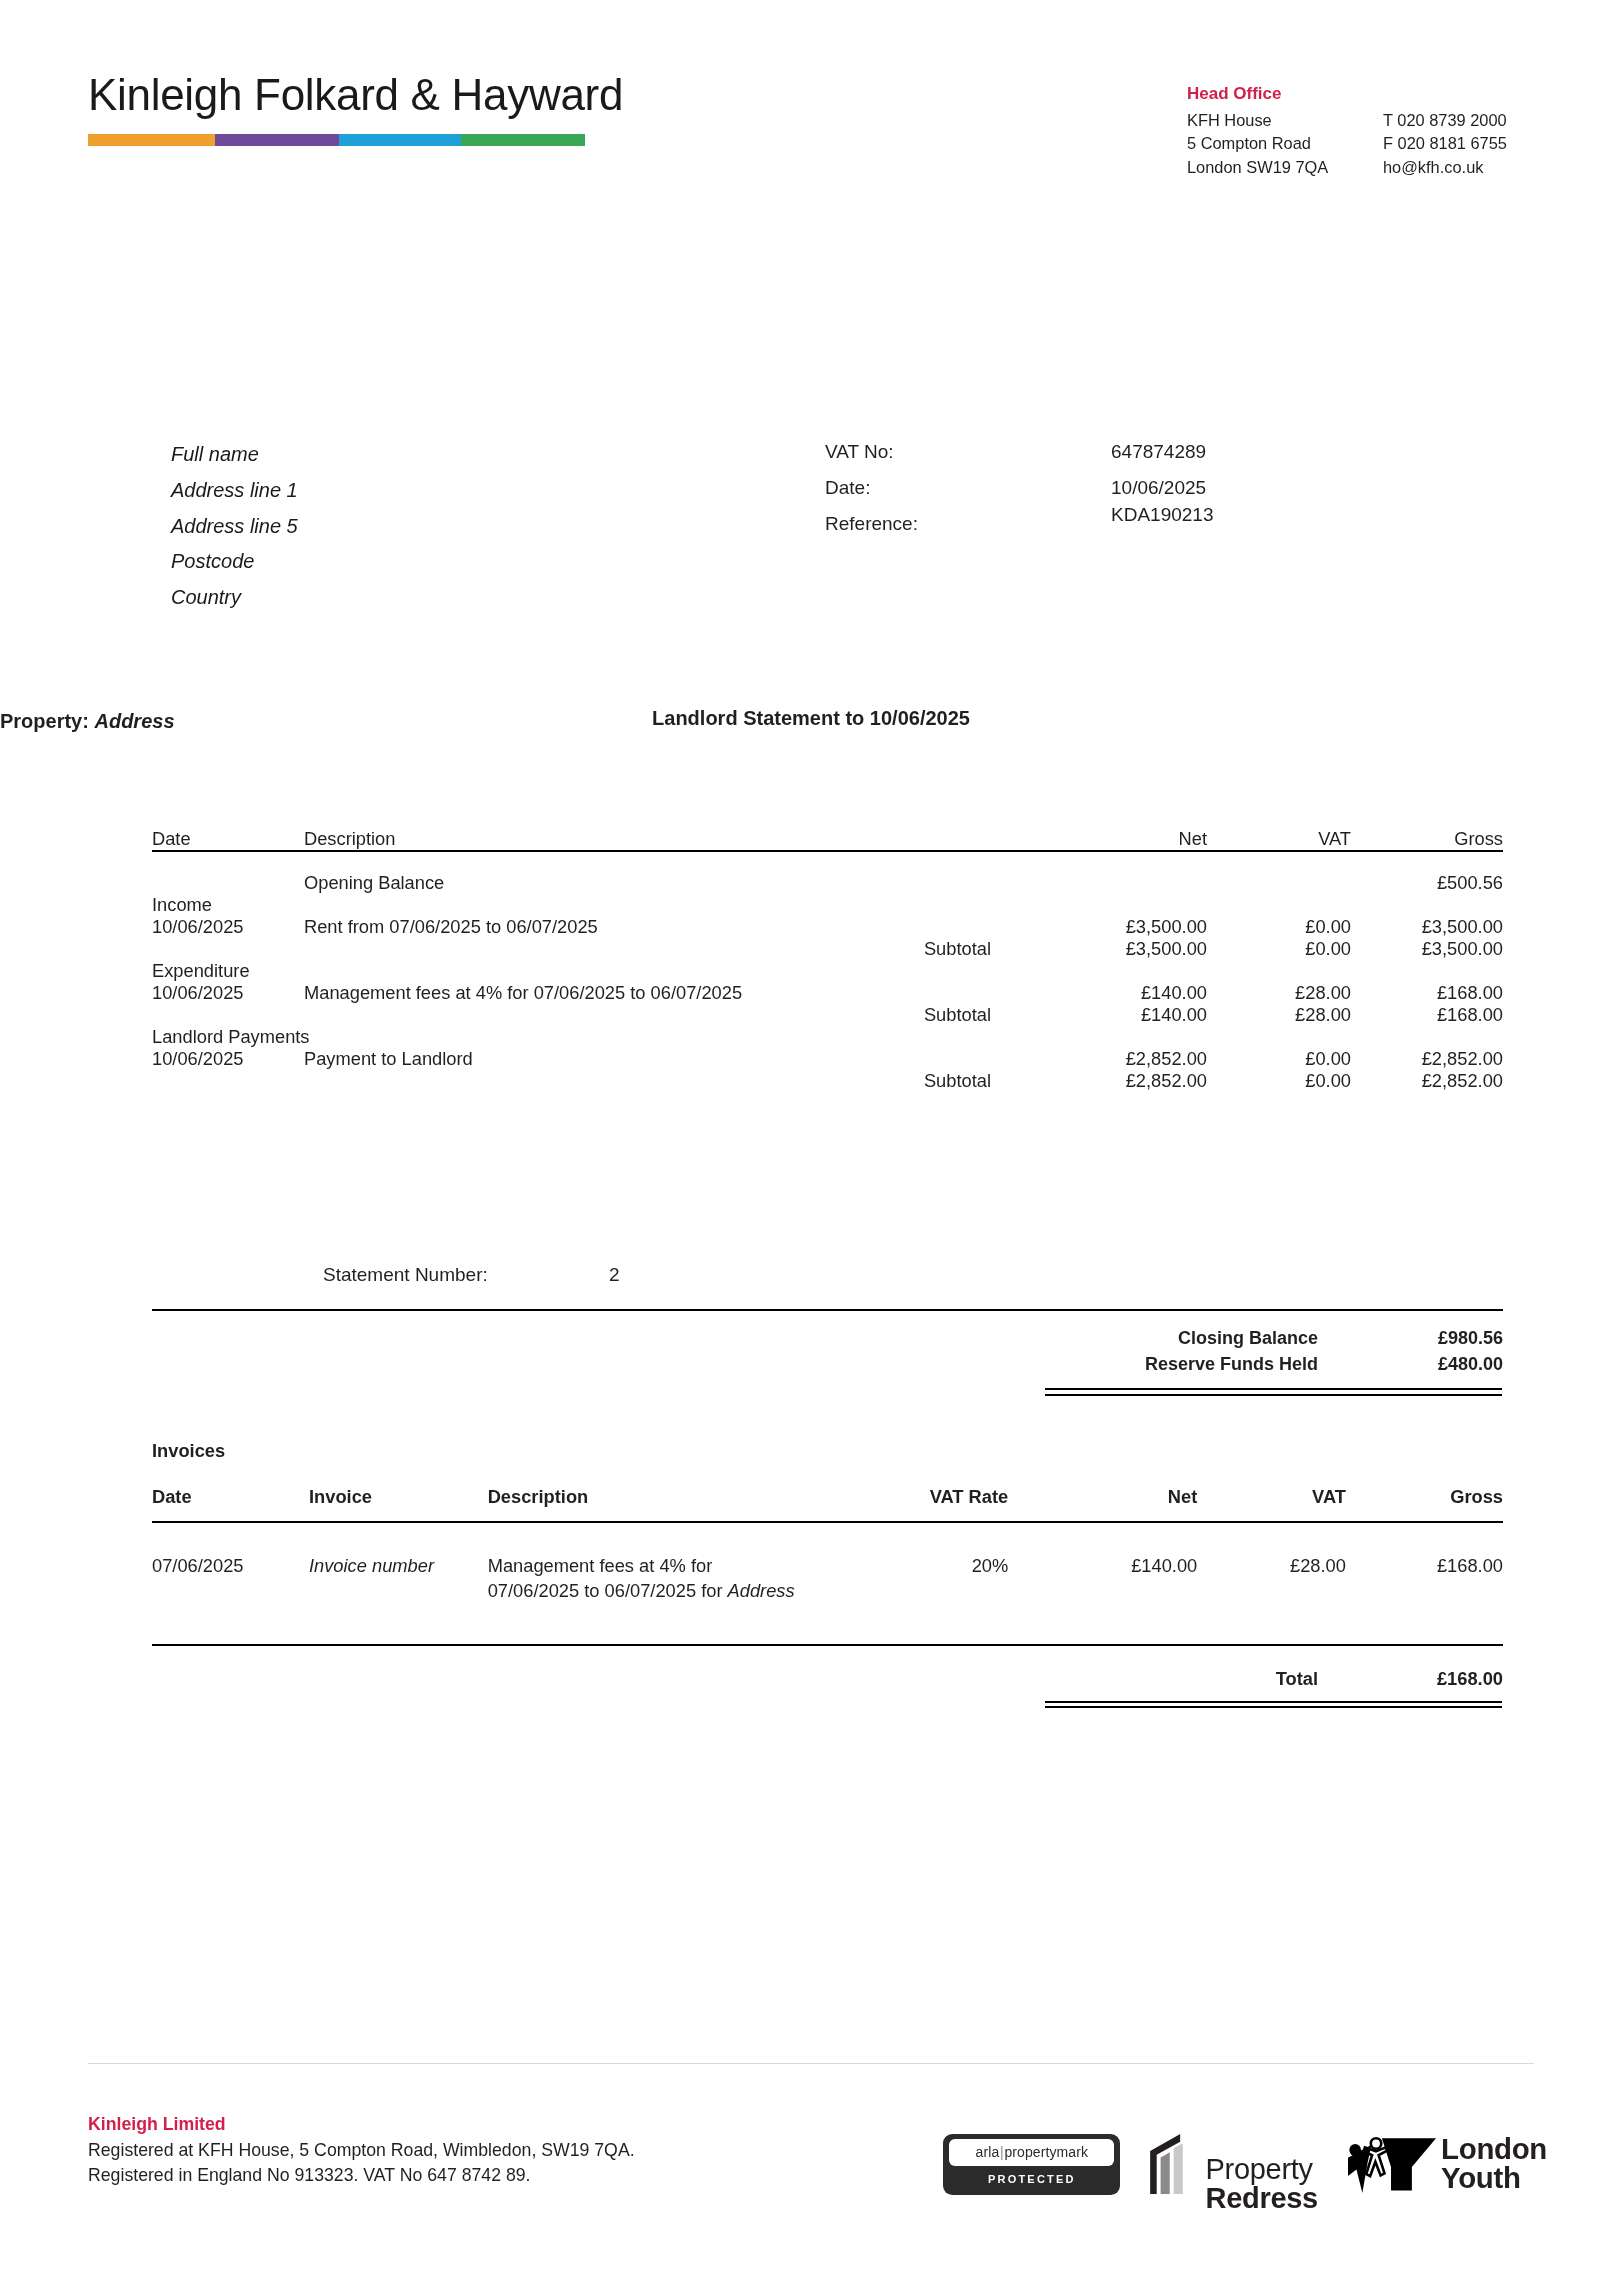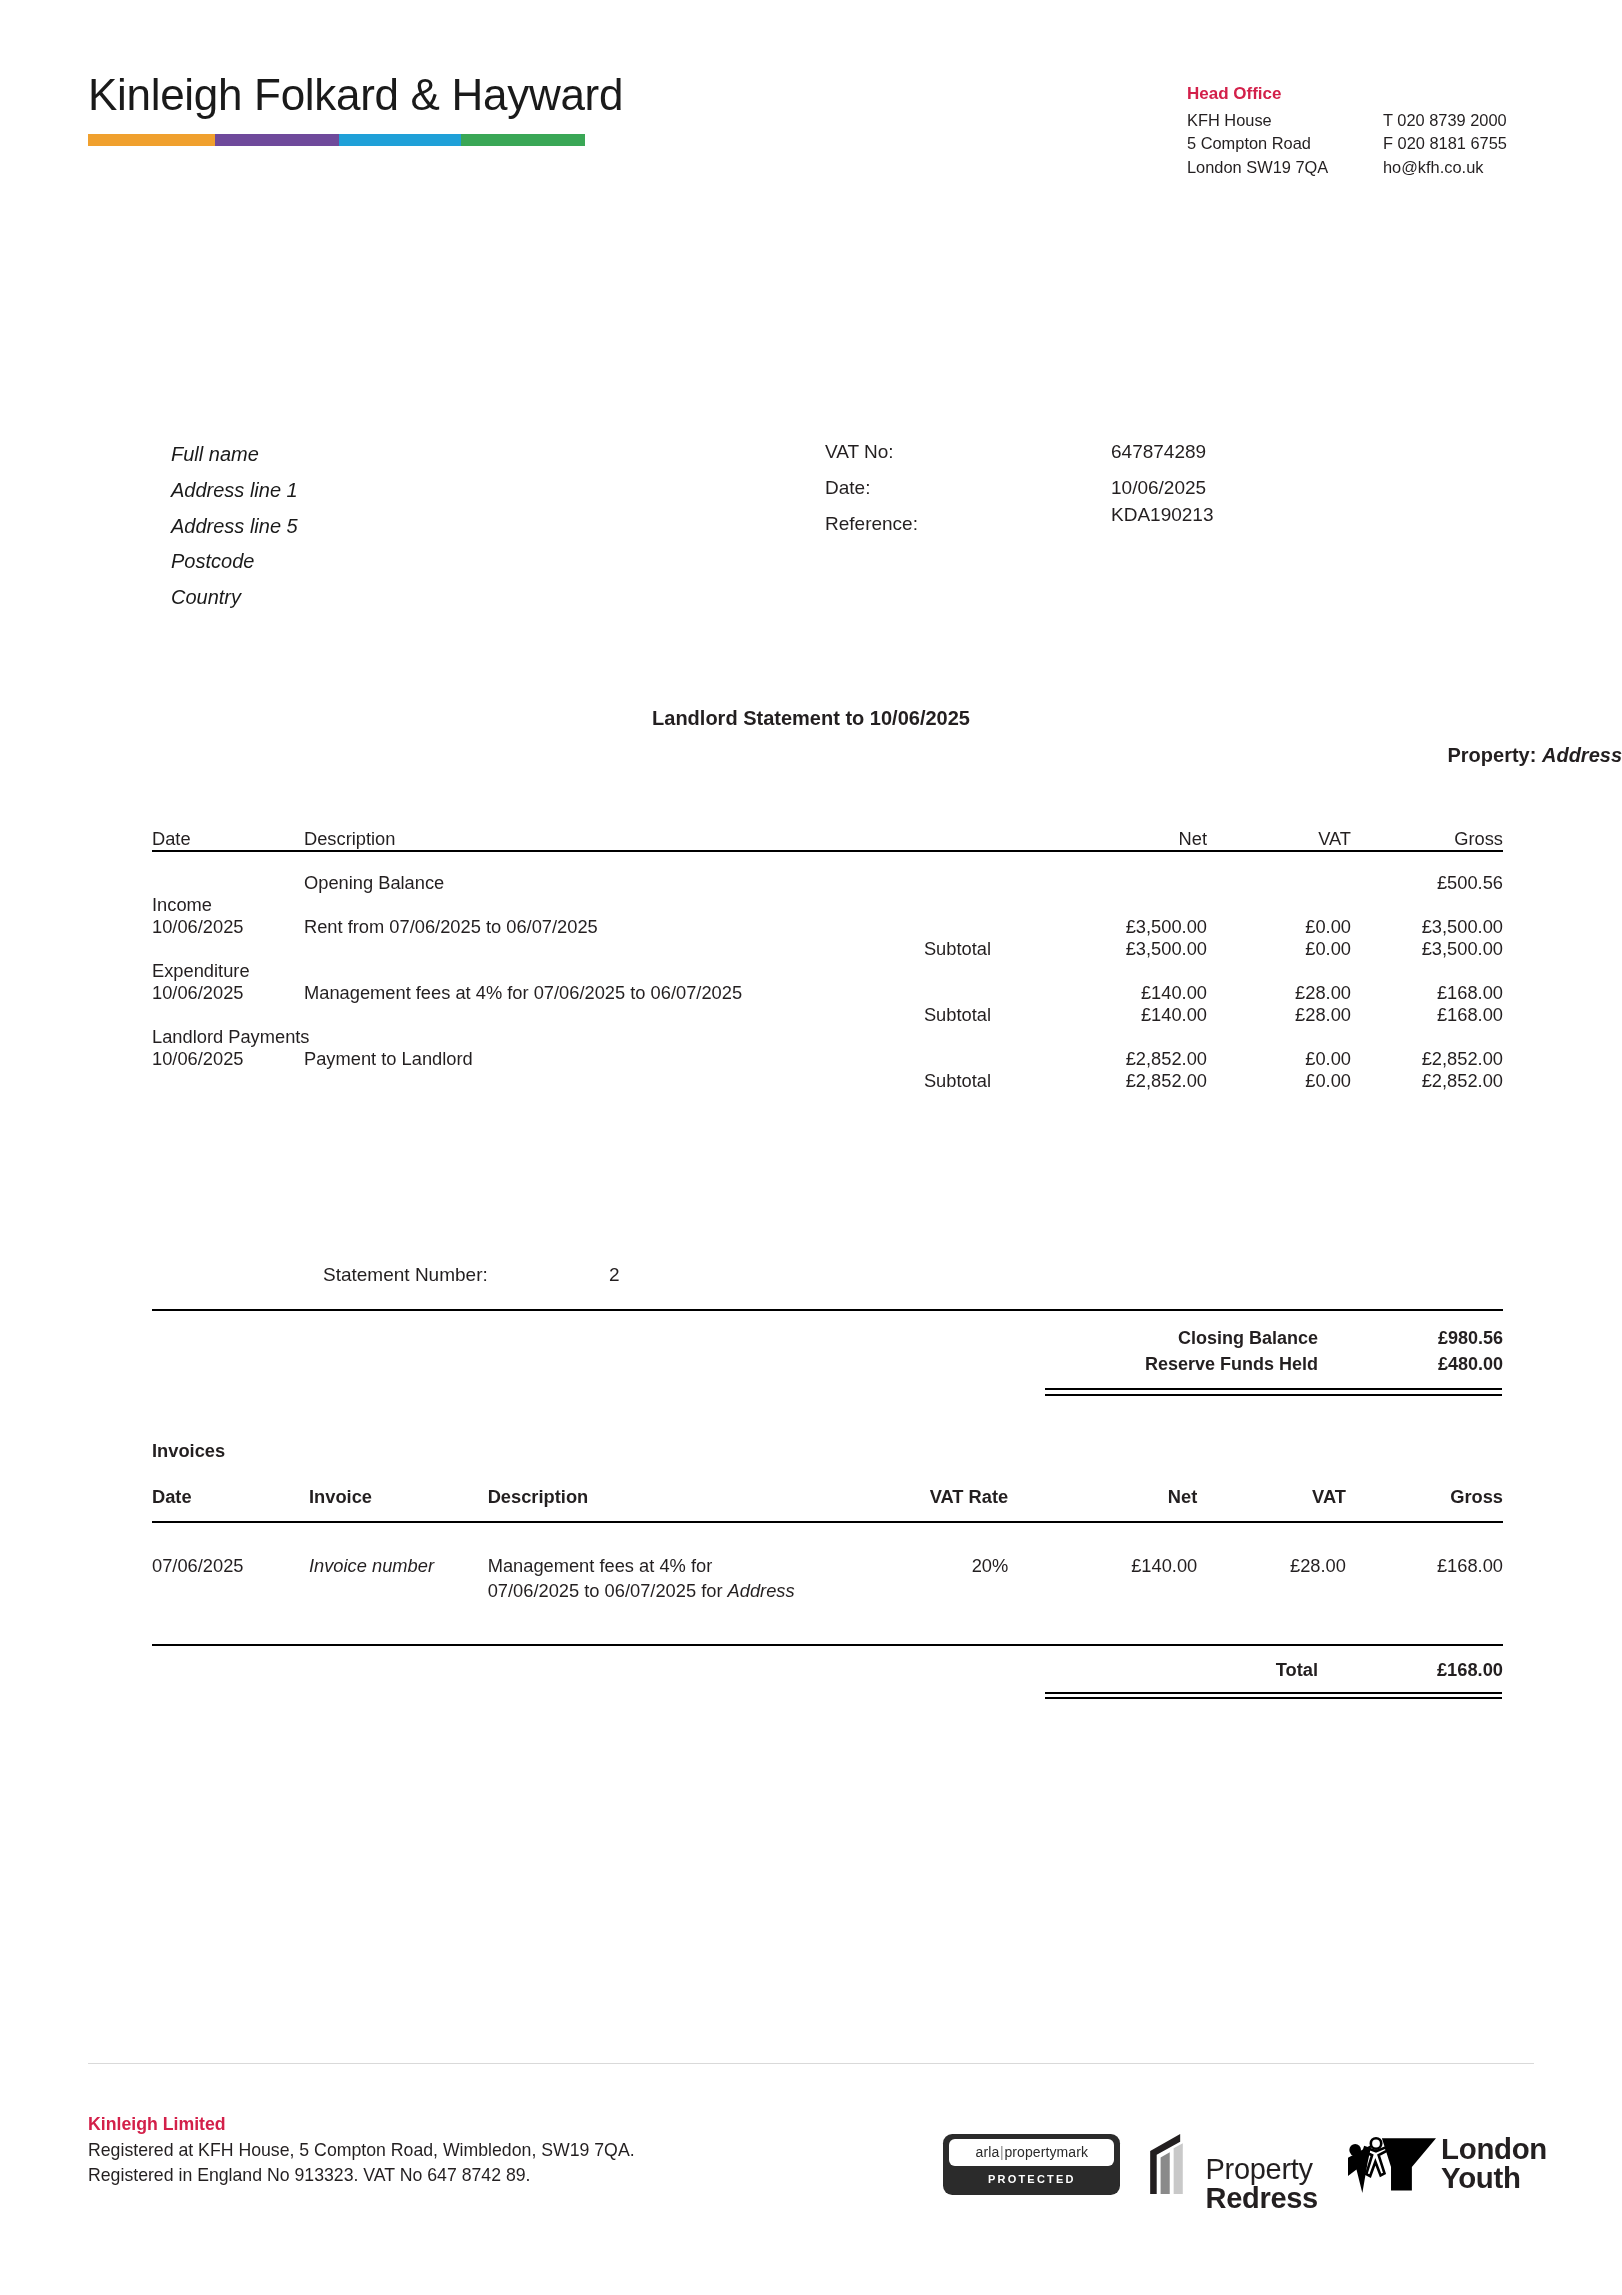--- a/index.html
+++ b/index.html
@@ -105,23 +105,23 @@
     left: 0;
     top: 707px;
     width: 1622px;
     text-align: center;
     font-size: 20px;
     font-weight: 700;
   }
   .doc-subtitle {
     position: absolute;
     left: 0;
-    top: 744px;
+    top: 710px;
     width: 1622px;
-    text-align: right;
+    text-align: left;
     font-size: 20px;
     font-weight: 700;
   }
   .doc-subtitle em { font-style: italic; font-weight: 700; }
 
   
   .stmt {
     position: absolute;
     left: 152px;
     top: 828px;
@@ -223,21 +223,21 @@
   .inv .body td { padding: 31px 0 0 0; line-height: 1.35; }
   .inv .body .i-inv { font-style: italic; }
   .inv .body .i-desc em { font-style: italic; }
   .inv-foot-rule {
     margin-top: 41px;
     border-top: 2.6px solid #000;
     width: 100%;
     height: 0;
   }
   .inv-total {
-    margin-top: 13px;
+    margin-top: 22px;
     width: 100%;
     border-collapse: collapse;
     font-size: 18.3px;
   }
   .inv-total td { font-weight: 700; padding: 0; }
   .inv-total .tl { text-align: right; padding-right: 33px; }
   .inv-total .tv { text-align: right; width: 152px; }
 
   
   .foot-divider {

